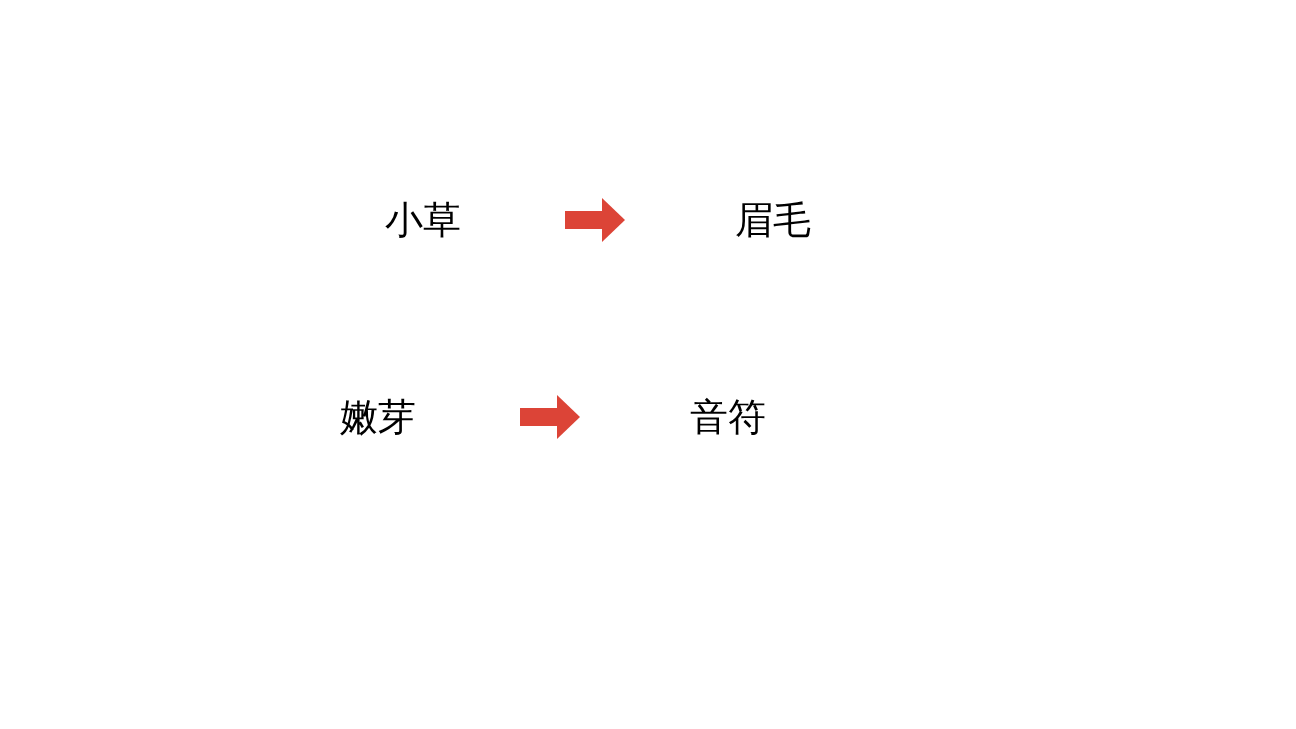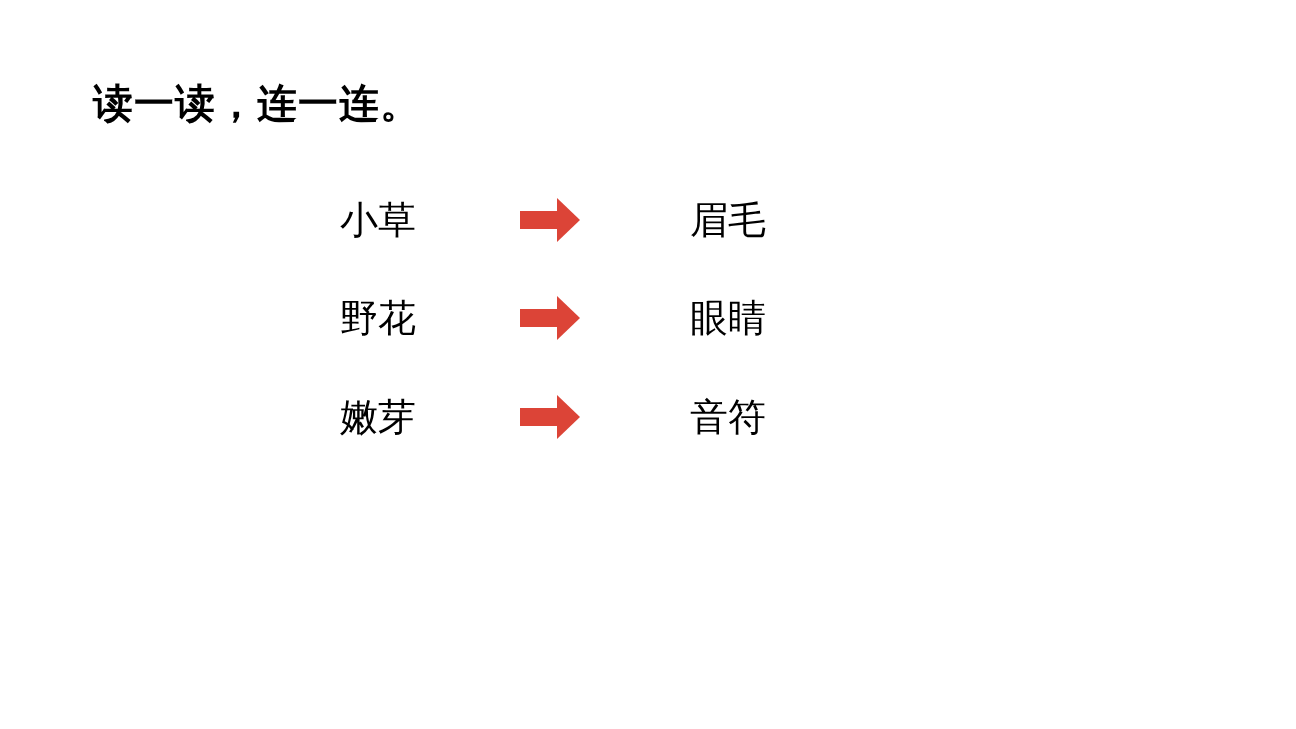--- a/index.html
+++ b/index.html
@@ -22,21 +22,21 @@
     color: #000000;
     letter-spacing: 1px;
     white-space: nowrap;
   }
   .match-row {
     position: absolute;
     left: 340px;
     width: 560px;
     height: 46px;
   }
-  .row-1 { top: 197px; }
+  .row-1 { top: 197px; margin-left: 45px; }
   .row-2 { top: 295px; }
   .row-3 { top: 394px; }
   .row-4 { top: 495px; }
   .word {
     position: absolute;
     top: 0;
     font-size: 38px;
     line-height: 46px;
     color: #000000;
     white-space: nowrap;
@@ -48,47 +48,34 @@
     left: 180px; top: 1px;
     width: 60px; height: 44px;
   }
   .arrow-wrap svg { display: block; width: 60px; height: 44px; }
 </style>
 </head>
 <body>
 
 <div class="slide">
 
-  <div class="slide-title">读一读，连一连。</div>
 
   <div class="match-row row-1">
     <span class="word word-left">小草</span>
     <span class="arrow-wrap">
       <svg viewBox="0 0 60 44" xmlns="http://www.w3.org/2000/svg">
         <g fill="#dc4437">
           <rect x="0" y="13" width="37" height="18"></rect>
           <polygon points="37,0 60,22 37,44"></polygon>
         </g>
       </svg>
     </span>
     <span class="word word-right">眉毛</span>
   </div>
 
-  <div class="match-row row-2">
-    <span class="word word-left">野花</span>
-    <span class="arrow-wrap">
-      <svg viewBox="0 0 60 44" xmlns="http://www.w3.org/2000/svg">
-        <g fill="#dc4437">
-          <rect x="0" y="13" width="37" height="18"></rect>
-          <polygon points="37,0 60,22 37,44"></polygon>
-        </g>
-      </svg>
-    </span>
-    <span class="word word-right">眼睛</span>
-  </div>
 
   <div class="match-row row-3">
     <span class="word word-left">嫩芽</span>
     <span class="arrow-wrap">
       <svg viewBox="0 0 60 44" xmlns="http://www.w3.org/2000/svg">
         <g fill="#dc4437">
           <rect x="0" y="13" width="37" height="18"></rect>
           <polygon points="37,0 60,22 37,44"></polygon>
         </g>
       </svg>

